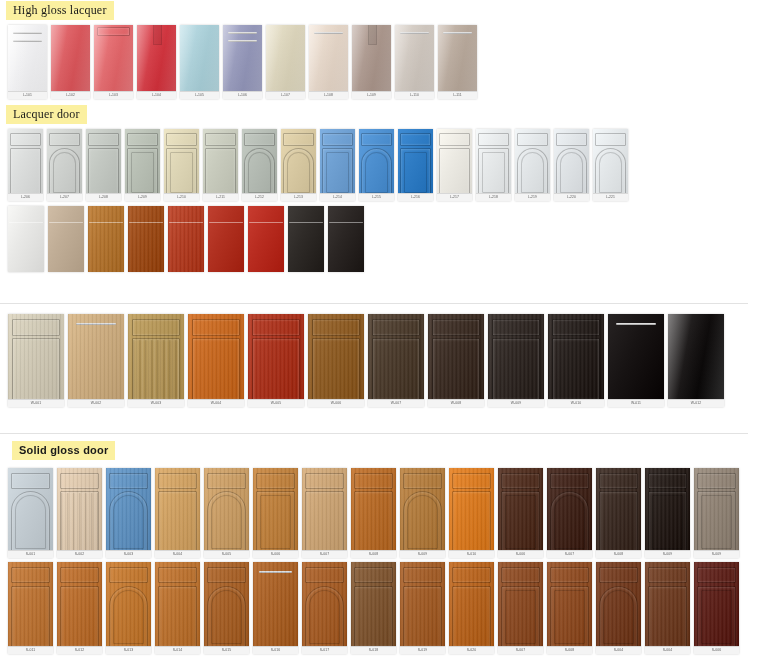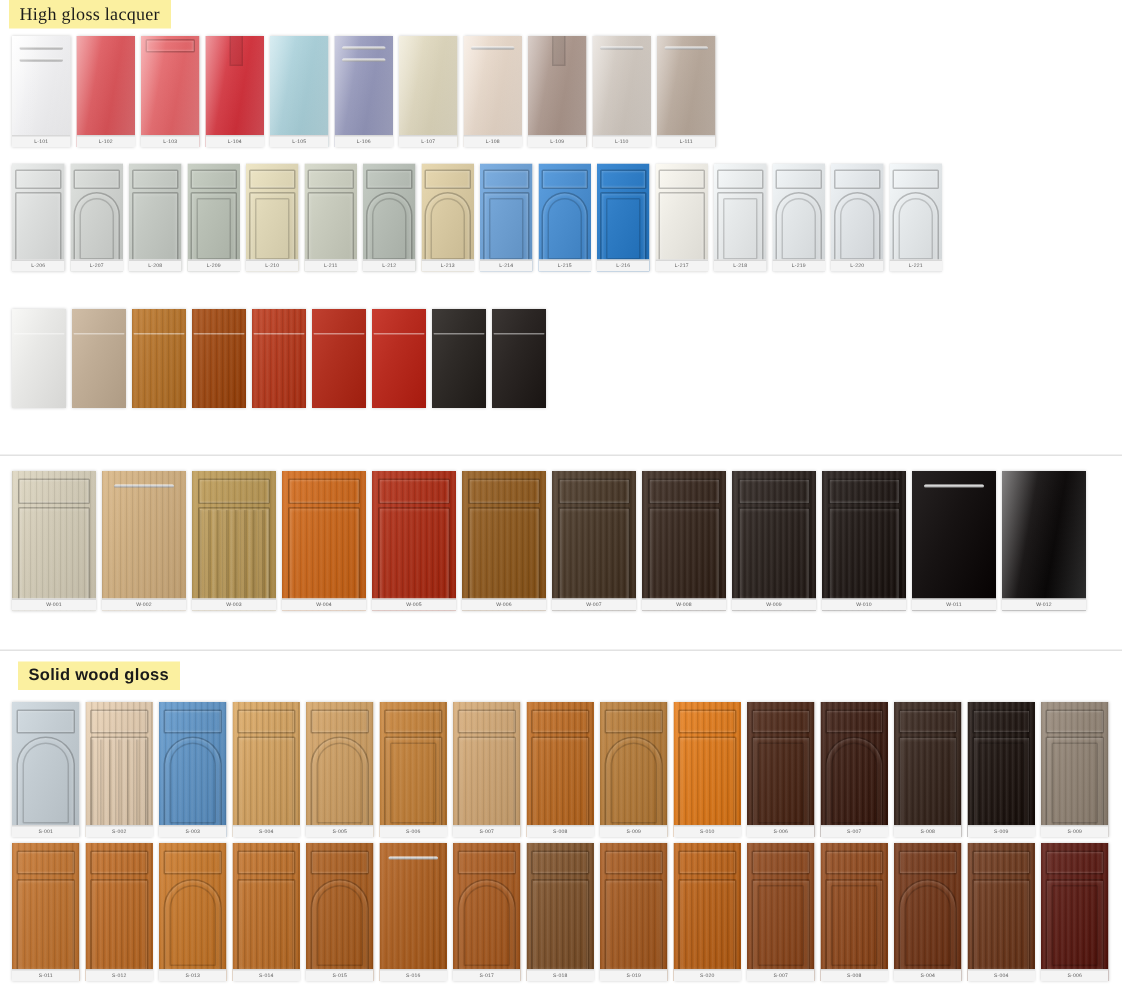--- a/index.html
+++ b/index.html
@@ -201,20 +201,23 @@
           <div class="face" style="background: linear-gradient(115deg, rgb(198, 183, 170) 0%, rgb(182, 167, 154) 42%, rgb(164, 149, 136) 100%);">
             <div class="handlebar"></div>
             <div class="gloss"></div>
           </div>
           <div class="code">L-111</div>
         </div>
       </div>
   </div>
 
   <div class="section" style="left:0;top:104px;">
+    <div class="label-wrap">
+      <span class="label">Lacquer door</span>
+    </div>
     <div class="row" id="row-1" style="margin-left:8px;margin-top:5px;">
         <div class="door shadow" style="width: 35px; height: 72px;">
           <div class="face" style="background: linear-gradient(115deg, rgb(236, 238, 237) 0%, rgb(220, 222, 221) 42%, rgb(202, 204, 203) 100%);">
             <div class="drawer"></div>
             <div class="panel"></div>
           </div>
           <div class="code">L-206</div>
         </div>
         <div class="door shadow" style="width: 35px; height: 72px;">
           <div class="face" style="background: linear-gradient(115deg, rgb(223, 226, 223) 0%, rgb(207, 210, 207) 42%, rgb(189, 192, 189) 100%);">
@@ -473,21 +476,21 @@
           </div>
           <div class="code">W-012</div>
         </div>
       </div>
   </div>
 
   <div class="divider" style="top:433px;"></div>
 
   <div class="section" style="left:0;top:440px;">
     <div class="label-wrap" style="margin-left:12px;">
-      <span class="label sans">Solid wood gloss</span>
+      <span class="label sans">Solid gloss door</span>
     </div>
     <div class="row" id="row-4a" style="margin-left:8px;margin-top:8px;">
         <div class="door shadow" style="width: 45px; height: 90px;">
           <div class="face" style="background: linear-gradient(115deg, rgb(211, 220, 226) 0%, rgb(195, 204, 210) 42%, rgb(177, 186, 192) 100%);">
             <div class="drawer"></div>
             <div class="panel arch inner"></div>
           </div>
           <div class="code">S-001</div>
         </div>
         <div class="door shadow" style="width: 45px; height: 90px;">

